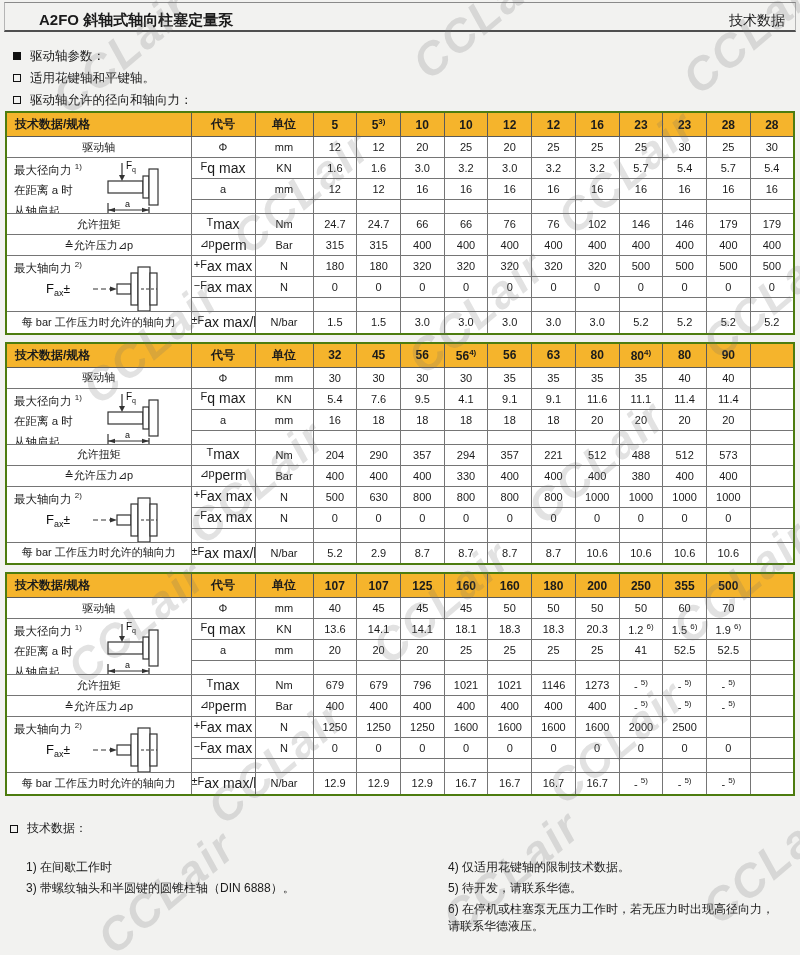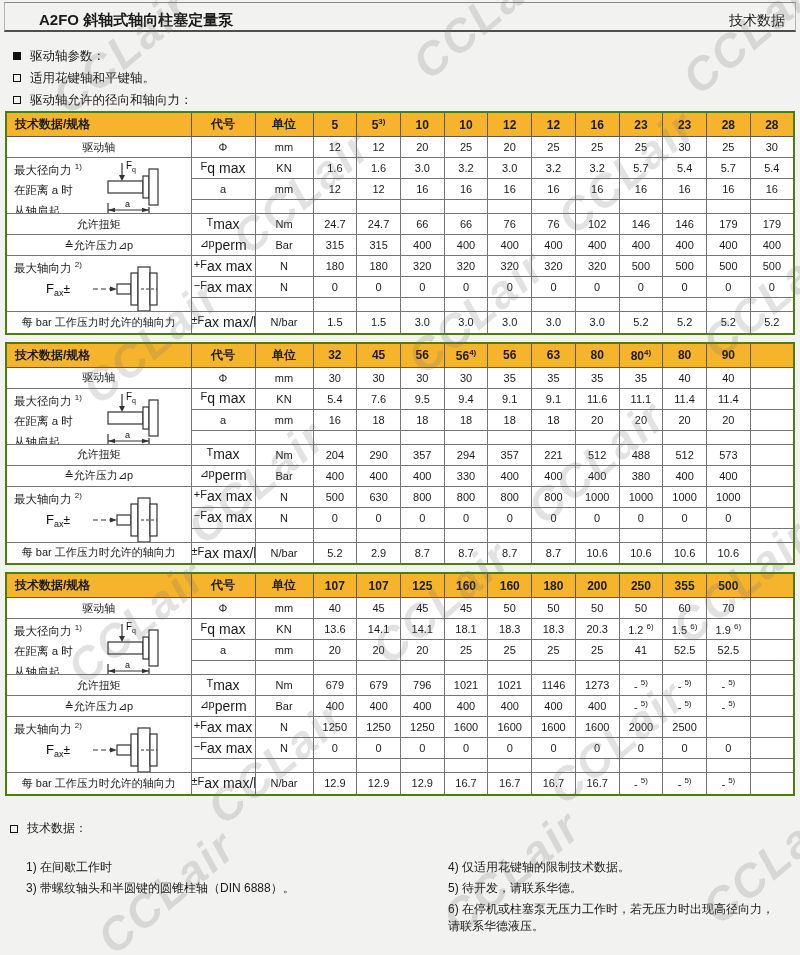--- a/index.html
+++ b/index.html
@@ -375,21 +375,21 @@
                   <polygon points="46,51 39,48.7 39,53.3" fill="#333"></polygon>
                   <text x="23" y="10" font-size="10" fill="#111">F<tspan dy="2.5" font-size="7">q</tspan></text>
                   <text x="22" y="48" font-size="9" fill="#111">a</text>
                 </svg></div>
             </td>
             <td class="code">F<sub>q max</sub></td>
             <td>KN</td>
             <td>5.4</td>
             <td>7.6</td>
             <td>9.5</td>
-            <td>9.4</td>
+            <td>4.1</td>
             <td>9.1</td>
             <td>9.1</td>
             <td>11.6</td>
             <td>11.1</td>
             <td>11.4</td>
             <td>11.4</td>
             <td></td>
           </tr>
           <tr>
             <td class="code">a</td>

